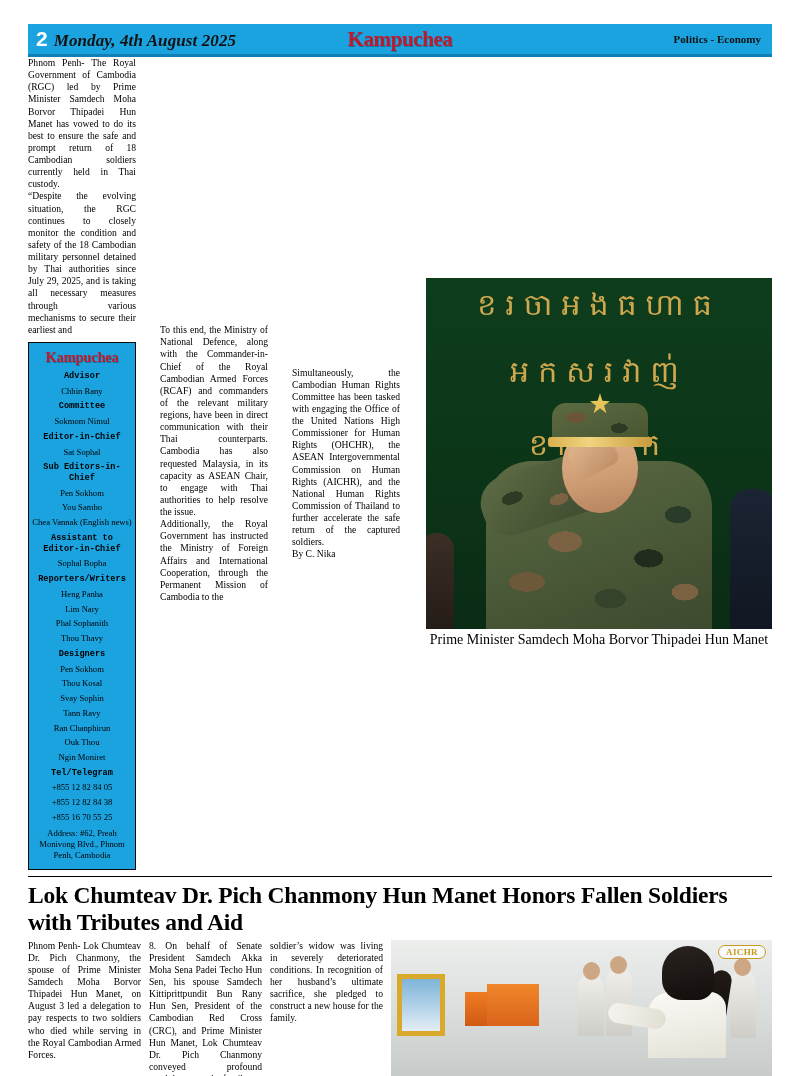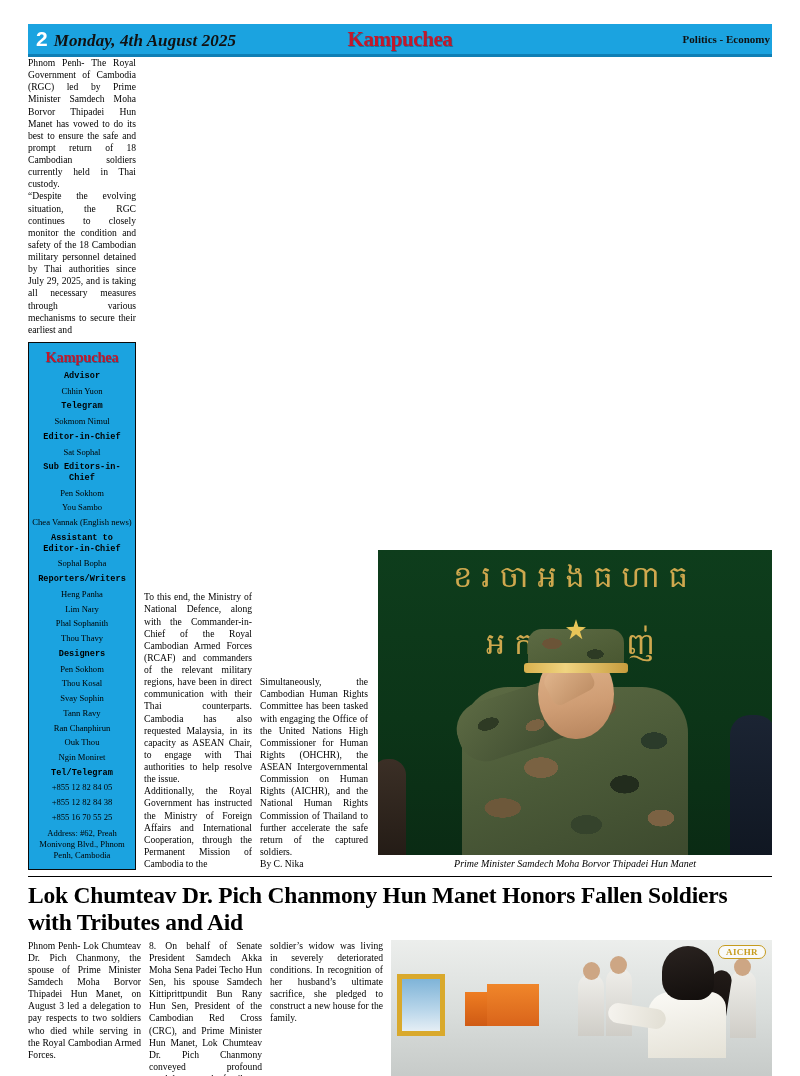--- a/index.html
+++ b/index.html
@@ -60,21 +60,21 @@
     text-align: center;
     font-family: "Liberation Serif", serif;
     font-weight: bold;
     font-size: 21px;
     color: #c2182b;
     letter-spacing: -0.4px;
     text-shadow: 0.6px 0.6px 0 rgba(0,0,0,.28);
   }
   .mh-right {
     margin-left: auto;
-    padding-right: 2px;
+    padding-right: 11px;
     font-size: 11px;
     font-weight: bold;
     color: #111;
     white-space: nowrap;
     font-family: "Liberation Serif", serif;
   }
 
   
   h1.headline {
     font-family: "Liberation Serif", serif;
@@ -105,45 +105,44 @@
     line-height: 1.265;
     text-align: justify;
     text-justify: inter-word;
     hyphens: manual;
   }
   .bodytext p { margin: 0; }
 
   
   .story1 {
     display: flex;
-    gap: 8px;
-    align-items: flex-end;
+    gap: 24px;
+    align-items: center;
   }
   .s1col { width: 108px; flex: 0 0 108px; }
   .s1photo-wrap {
     flex: 1 1 auto;
     margin-left: 2px;
   }
   .photo {
     width: 100%;
     display: block;
     position: relative;
     overflow: hidden;
   }
   .caption {
-    font-style: italic;
-    font-size: 10px;
+    font-size: 14px;
     text-align: center;
     margin-top: 3px;
     line-height: 1.2;
   }
 
   
   .ph1 {
-    height: 305px;
+    height: 351px;
     background: linear-gradient(180deg, #0e3d1c 0%, #0c3518 55%, #0a2b14 100%);
     position: relative;
   }
   .ph1 .khmer-row {
     position: absolute;
     left: 0; right: 0;
     color: #e0b253;
     font-size: 30px;
     letter-spacing: 9px;
     text-align: center;
@@ -404,22 +403,22 @@
     <div class="s1col">
       <div class="bodytext">
           <p>Phnom Penh- The Royal Government of Cambodia (RGC) led by Prime Minister Samdech Moha Borvor Thipadei Hun Manet has vowed to do its best to ensure the safe and prompt return of 18 Cambodian soldiers currently held in Thai custody.</p>
           <p>“Despite the evolving situation, the RGC continues to closely monitor the condition and safety of the 18 Cambodian military personnel detained by Thai authorities since July 29, 2025, and is taking all necessary measures through various mechanisms to secure their earliest and</p>
         </div>
 
       <div class="sidebar">
         <div class="sb-title">Kampuchea</div>
         <div id="staff-entries">
             <div class="sb-role">Advisor</div>
-            <div class="sb-name">Chhin Yuon</div>
-            <div class="sb-role">Telegram</div>
+            <div class="sb-name">Chhin Rany</div>
+            <div class="sb-role">Committee</div>
             <div class="sb-name">Sokmom Nimul</div>
             <div class="sb-role">Editor-in-Chief</div>
             <div class="sb-name">Sat Sophal</div>
             <div class="sb-role">Sub Editors-in-Chief</div>
             <div class="sb-name">Pen Sokhom</div>
             <div class="sb-name">You Sambo</div>
             <div class="sb-name">Chea Vannak (English news)</div>
             <div class="sb-role">Assistant to Editor-in-Chief</div>
             <div class="sb-name">Sophal Bopha</div>
             <div class="sb-role">Reporters/Writers</div>

